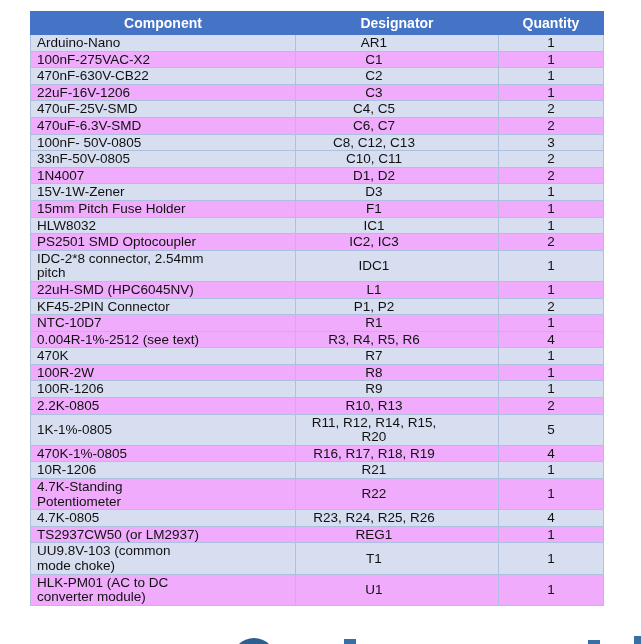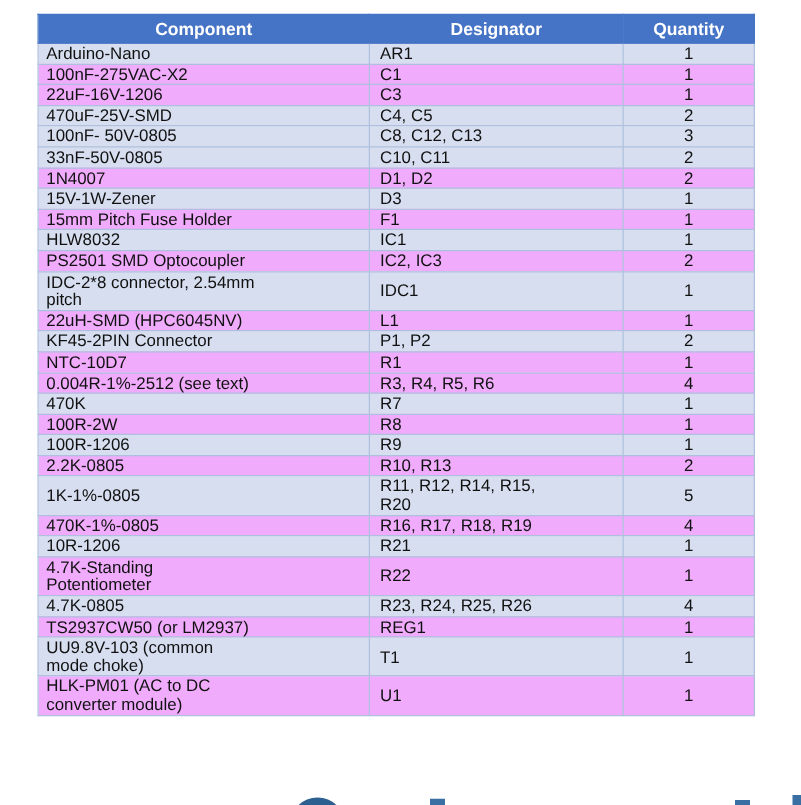--- a/index.html
+++ b/index.html
@@ -36,21 +36,21 @@
     font-size: 13.5px;
     line-height: 14.6px;
     color: #111111;
     padding: 1px 0 0 0;
     vertical-align: middle;
   }
   tbody tr.band { background: #D6DEF0; margin-top: 37px; }
   tbody tr { background: #f0abfc; }
 
   td.comp { padding-left: 6px; }
-  td.des  { padding-left: 8px; }
+  td.des  { padding-left: 8px; text-align: center; }
   td.qty  { text-align: center; }
 
   .comp-text { display: block; width: 168px; }
   .des-text  { display: block; width: 140px; }
 
   
   .logo-circle {
     position: absolute; left: 232px; top: 638px;
     width: 44px; height: 44px; border-radius: 50%;
     background: #2C6090;
@@ -93,37 +93,59 @@
       <td class="comp">
         <span class="comp-text">100nF-275VAC-X2</span>
       </td>
       <td class="des">
         <span class="des-text">C1</span>
       </td>
       <td class="qty">
         <span class="qty-text">1</span>
       </td>
     </tr>
+        <tr class="band">
+      <td class="comp">
+        <span class="comp-text">470nF-630V-CB22</span>
+      </td>
+      <td class="des">
+        <span class="des-text">C2</span>
+      </td>
+      <td class="qty">
+        <span class="qty-text">1</span>
+      </td>
+    </tr>
         <tr>
       <td class="comp">
         <span class="comp-text">22uF-16V-1206</span>
       </td>
       <td class="des">
         <span class="des-text">C3</span>
       </td>
       <td class="qty">
         <span class="qty-text">1</span>
       </td>
     </tr>
         <tr class="band">
       <td class="comp">
         <span class="comp-text">470uF-25V-SMD</span>
       </td>
       <td class="des">
         <span class="des-text">C4, C5</span>
+      </td>
+      <td class="qty">
+        <span class="qty-text">2</span>
+      </td>
+    </tr>
+        <tr>
+      <td class="comp">
+        <span class="comp-text">470uF-6.3V-SMD</span>
+      </td>
+      <td class="des">
+        <span class="des-text">C6, C7</span>
       </td>
       <td class="qty">
         <span class="qty-text">2</span>
       </td>
     </tr>
         <tr class="band">
       <td class="comp">
         <span class="comp-text">100nF- 50V-0805</span>
       </td>
       <td class="des">

